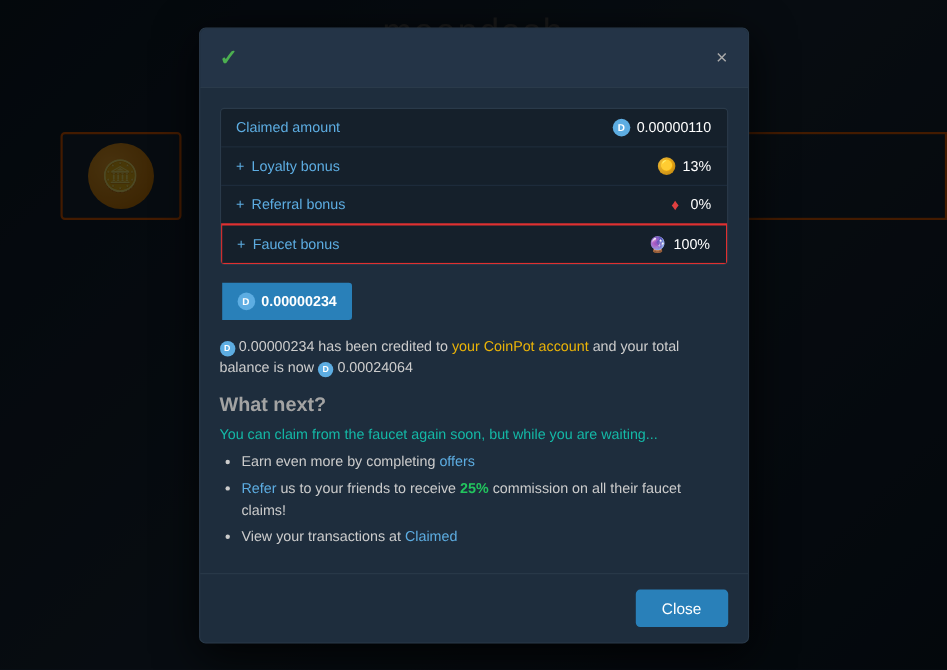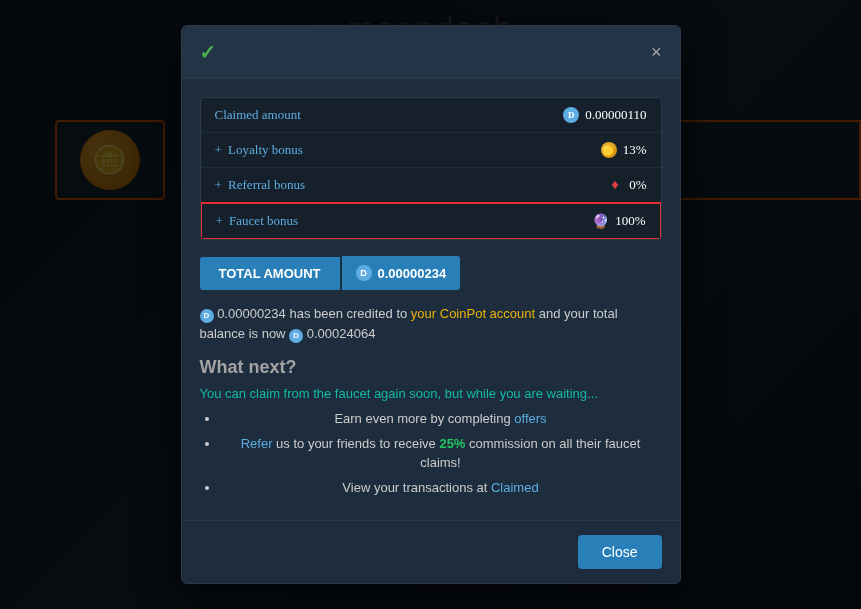--- a/index.html
+++ b/index.html
@@ -147,21 +147,20 @@
       border-radius: 4px;
       overflow: hidden;
     }
 
     .bonus-row {
       display: flex;
       align-items: center;
       justify-content: space-between;
       padding: 9px 14px;
       border-bottom: 1px solid #1e2d3d;
-      font-family: Liberation Serif, serif;
     }
 
     .bonus-row:last-child {
       border-bottom: none;
     }
 
     .bonus-row.mystery-row {
       border: 2px solid #e03030;
       margin: -1px;
     }
@@ -291,21 +290,20 @@
     .what-next ul {
       list-style: disc;
       padding-left: 20px;
     }
 
     .what-next ul li {
       color: #cccccc;
       font-size: 13px;
       margin-bottom: 5px;
       line-height: 1.5;
-      text-align: center;
     }
 
     .what-next ul li a, .link {
       color: #5dade2;
       text-decoration: none;
     }
 
     .bold {
       font-weight: bold;
       color: #22c55e;
@@ -394,21 +392,20 @@
           </span>
           <div class="bonus-value">
             <span class="icon-mystery">🔮</span>
             <span>100%</span>
           </div>
         </div>
 
       </div>
 
       <div class="total-row">
-        <button class="total-label-btn">TOTAL AMOUNT</button>
         <button class="total-value-btn">
           <span class="icon-dash">D</span>
           <span>0.00000234</span>
         </button>
       </div>
 
       <div class="credit-message">
         <span class="icon-dash" style="display:inline-flex;width:14px;height:14px;font-size:8px;border-radius:50%;background:#5dade2;align-items:center;justify-content:center;color:white;font-weight:bold;">D</span>
         <span>0.00000234</span>
         has been credited to <a href="#" class="credit-link">your CoinPot account</a>

